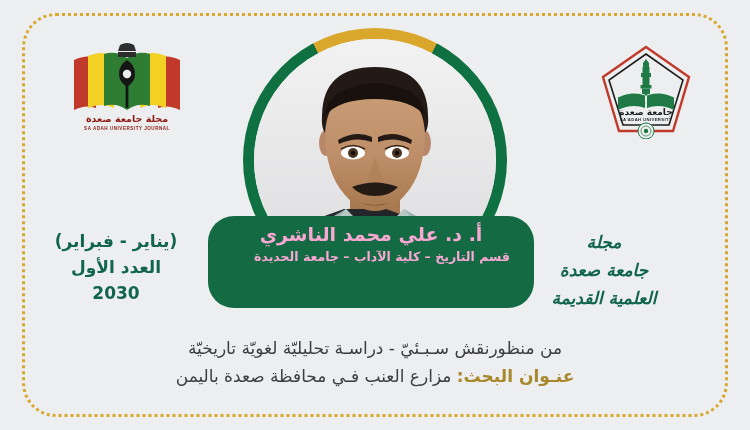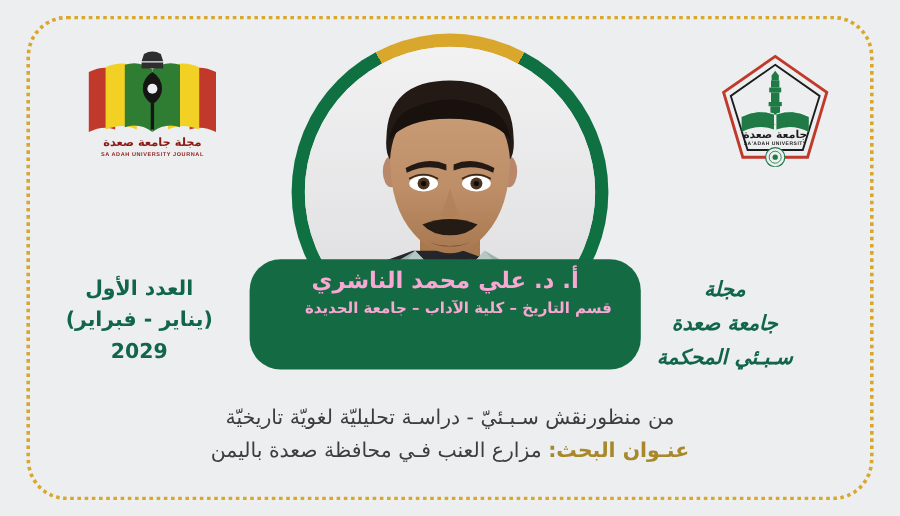--- a/index.html
+++ b/index.html
@@ -282,29 +282,29 @@
       </svg>
     </div>
   </div>
 
   <div class="name-banner">
     <div class="name-line">أ. د. علي محمد الناشري</div>
     <div class="dept-line">قسم التاريخ – كلية الآداب – جامعة الحديدة</div>
   </div>
 
   <div class="issue-block">
+    <div>(يناير - فبراير)</div>
     <div>العدد الأول</div>
-    <div>(يناير - فبراير)</div>
-    <div>2029</div>
+    <div>2030</div>
   </div>
 
   <div class="jtitle-block">
     <div>مجلة</div>
     <div>جامعة صعدة</div>
-    <div>سـبـئي المحكمة</div>
+    <div>العلمية القديمة</div>
   </div>
 
   <div class="research">
     <div class="research-line">من منظورنقش سـبـئيّ  - دراسـة تحليليّة لغويّة تاريخيّة</div>
     <div class="research-line"><span class="research-label">عنـوان البحث:</span><span> مزارع العنب فـي محافظة صعدة باليمن</span></div>
   </div>
 
 </div>
 
 </body></html>

